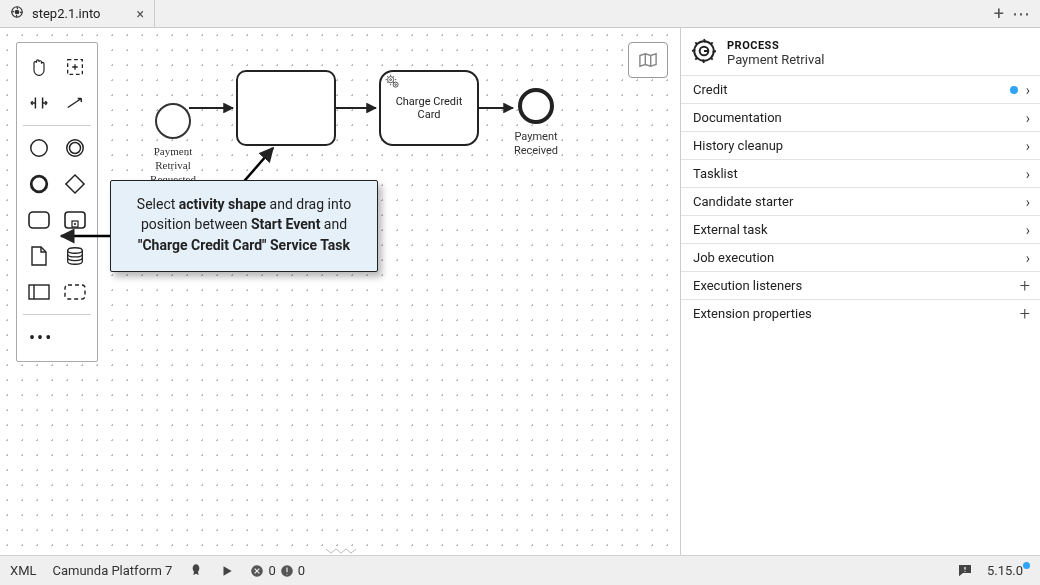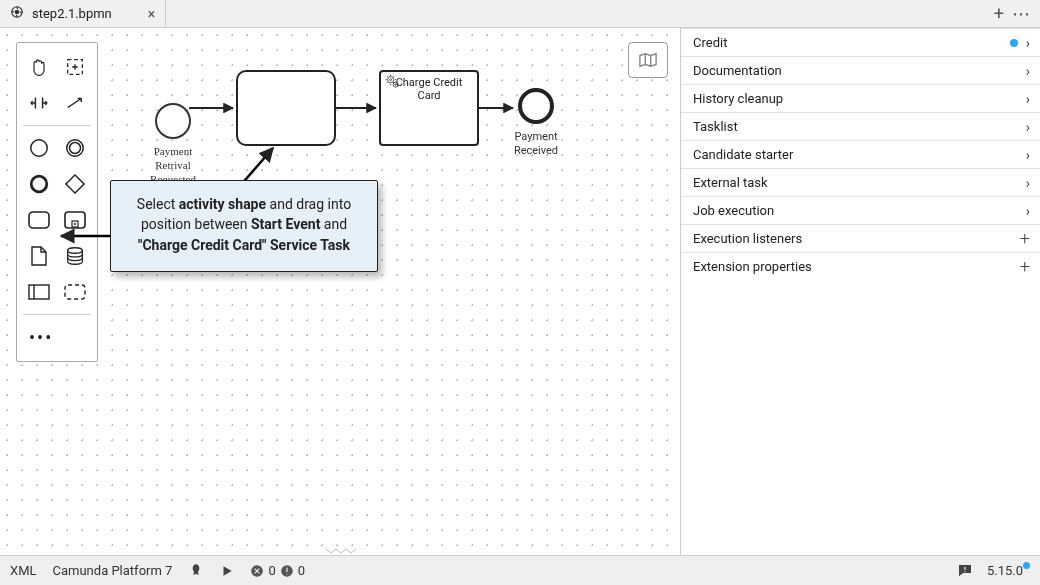--- a/index.html
+++ b/index.html
@@ -105,23 +105,24 @@
     height: 76px;
     border: 2px solid #222;
     border-radius: 10px;
     background: #fff;
   }
   .service-task {
     position: absolute;
     width: 100px;
     height: 76px;
     border: 2px solid #222;
-    border-radius: 4px;
+    border-radius: 14px;
     background: #fff;
     display: flex;
+    align-items: center;
     justify-content: center;
     padding: 4px 6px 4px 6px;
   }
   .service-task .gears {
     position: absolute;
     top: 2px;
     left: 4px;
     font-size: 14px;
   }
   .service-task .task-text { font-size: 11px; text-align: center; line-height: 1.2; }
@@ -217,21 +218,21 @@
 
 <div class="tabbar">
   <div class="tab active">
     <span>
       <svg width="14" height="14" viewBox="0 0 24 24" fill="none" stroke="#333" stroke-width="2">
         <circle cx="12" cy="12" r="9"></circle>
           <circle cx="12" cy="12" r="3" fill="#333"></circle>
         <path d="M12 3 L13 7 M21 12 L17 13 M12 21 L11 17 M3 12 L7 11"></path>
       </svg>
     </span>
-    <span>step2.1.bpmn</span>
+    <span>step2.1.into</span>
     <span class="x">×</span>
   </div>
   <div class="tabbar-spacer"></div>
   <div class="tabbar-right">
     <span class="icn">+</span>
     <span class="icn">⋯</span>
   </div>
 </div>
 
 <div class="main">
@@ -384,20 +385,34 @@
       <line x1="53" y1="8" x2="3" y2="8" stroke="#000" stroke-width="2.5" marker-end="url(#ah1)"></line>
     </svg>
 
     <div class="callout">
       <span>Select </span><b>activity shape</b><span> and drag into position between </span><b>Start Event</b><span> and </span><b>"Charge Credit Card" Service Task</b>
     </div>
 
   </div>
 
   <div class="props">
+    <div class="props-header">
+      <span class="big-icn">
+        <svg viewBox="0 0 24 24" fill="none" stroke="#222" stroke-width="1.8">
+          <circle cx="12" cy="12" r="9"></circle>
+          <circle cx="12" cy="12" r="4"></circle>
+          <path d="M12 12l4 0" stroke="#222"></path>
+          <path d="M12 1l1 3M23 12l-3 1M12 23l-1-3M1 12l3-1M4 4l2 2M20 4l-2 2M20 20l-2-2M4 20l2-2"></path>
+        </svg>
+      </span>
+      <div class="titleblock">
+        <span class="eyebrow">PROCESS</span>
+        <span class="pname">Payment Retrival</span>
+      </div>
+    </div>
 
     <div class="proplist">
       <div class="propitem">
         <span>Credit</span>
         <span class="rt">
             <span class="dot blue"></span>
             <span class="chev">›</span>
           </span>
       </div>
       <div class="propitem">

